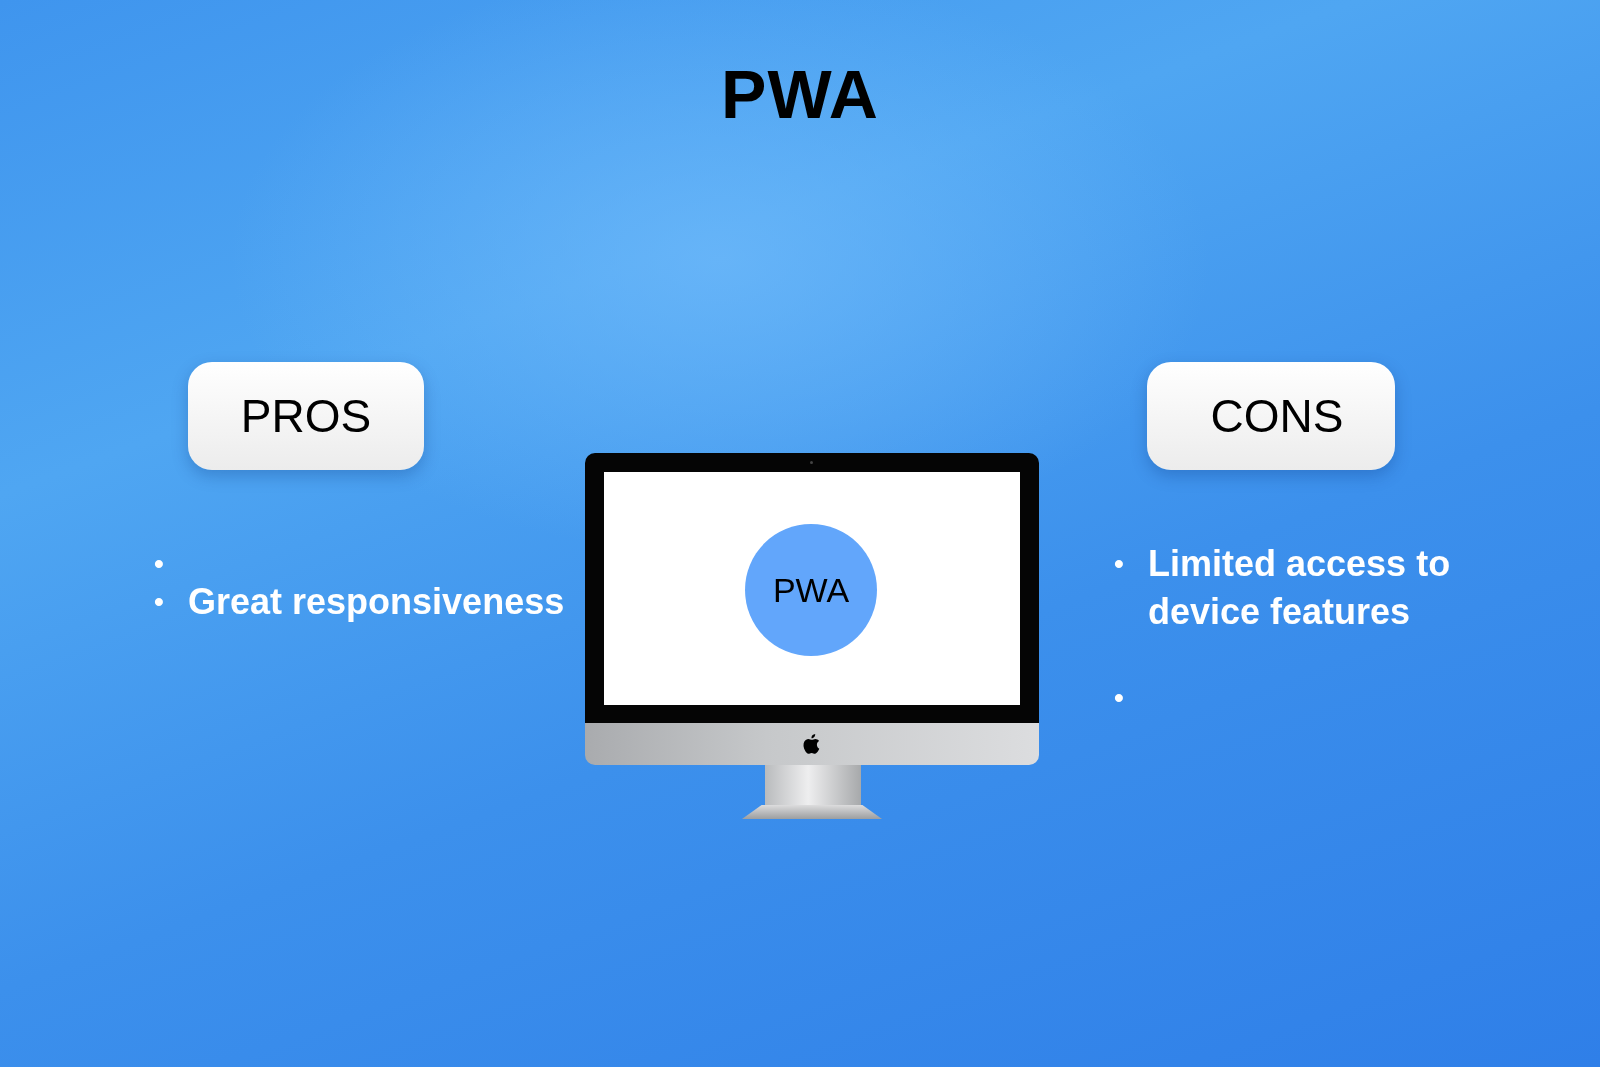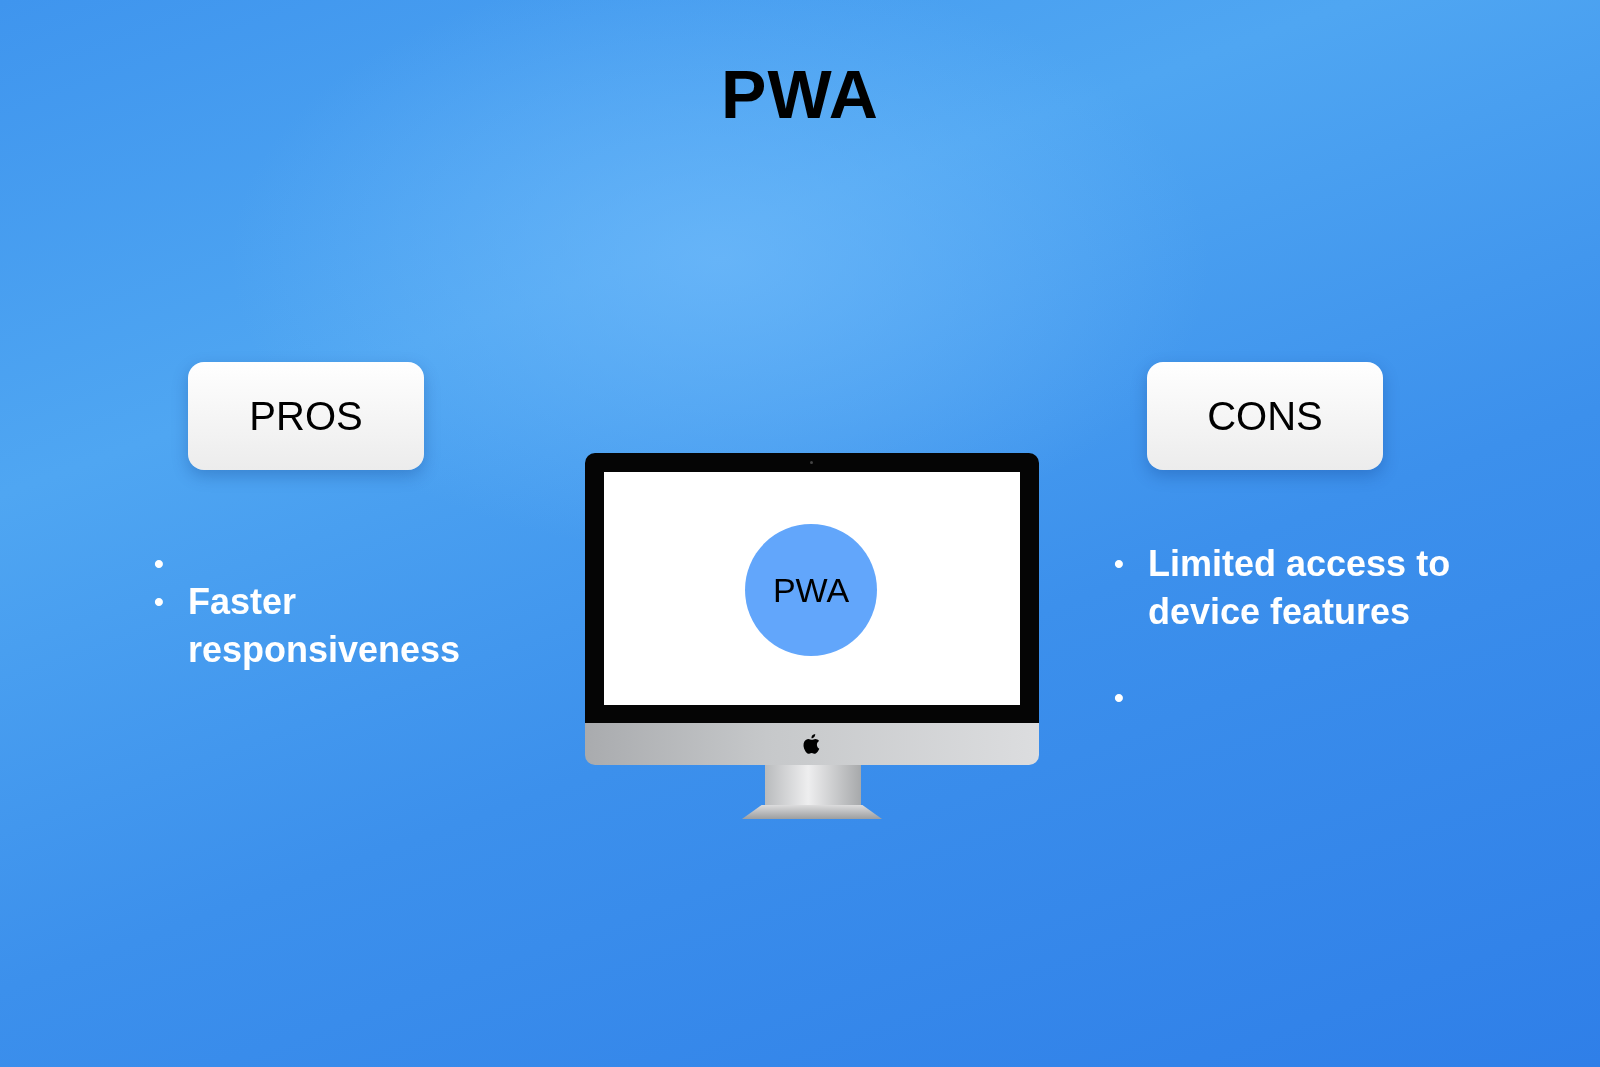--- a/index.html
+++ b/index.html
@@ -8,28 +8,28 @@
       font-family: "Liberation Sans", "DejaVu Sans", sans-serif;
       background:
         radial-gradient(ellipse 700px 420px at 720px 260px, rgba(110,185,250,0.75), rgba(110,185,250,0) 70%),
         linear-gradient(160deg, #3f95ee 0%, #4fa6f2 30%, #3c90ec 60%, #2f7fe8 100%);
     }
     .title {
       position: absolute; top: 55px; left: 0; width: 1600px; text-align: center;
       font-size: 68px; font-weight: 700; color: #000; letter-spacing: 1px;
     }
     .pill {
-      position: absolute; width: 236px; height: 108px; border-radius: 16px;
+      position: absolute; width: 236px; height: 108px; border-radius: 24px;
       background: linear-gradient(180deg, #ffffff 0%, #ececec 100%);
       box-shadow: 0 6px 16px rgba(0,40,110,0.25);
       display: flex; align-items: center; justify-content: center;
-      font-size: 40px; color: #000; font-weight: 400;
+      font-size: 46px; color: #000; font-weight: 400;
     }
     .pill.pros { left: 188px; top: 362px; }
-    .pill.cons { left: 1147px; top: 362px; }
+    .pill.cons { left: 1147px; top: 362px; padding-left: 12px; }
     .list {
       position: absolute; margin: 0; padding: 0; list-style: none;
       color: #fff; font-size: 36px; font-weight: 700; line-height: 48px;
     }
     .list.pros { left: 150px; top: 540px; width: 420px; }
     .list.cons { left: 1110px; top: 540px; width: 420px; }
     .list li { position: relative; padding-left: 38px; margin-bottom: 38px; }
     .list li .bullet {
       position: absolute; left: 4px; top: 0; font-size: 28px;
     }
@@ -71,21 +71,21 @@
 
 <div class="pill pros">PROS</div>
 <div class="pill cons">CONS</div>
 
 <ul class="list pros">
   <li>
     <span class="bullet">•</span>
   </li>
   <li>
     <span class="bullet">•</span>
-    <span>Faster responsiveness</span>
+    <span>Great responsiveness</span>
   </li>
 </ul>
 
 <ul class="list cons">
   <li>
     <span class="bullet">•</span>
     <span>Limited access to device features</span>
   </li>
   <li>
     <span class="bullet">•</span>

